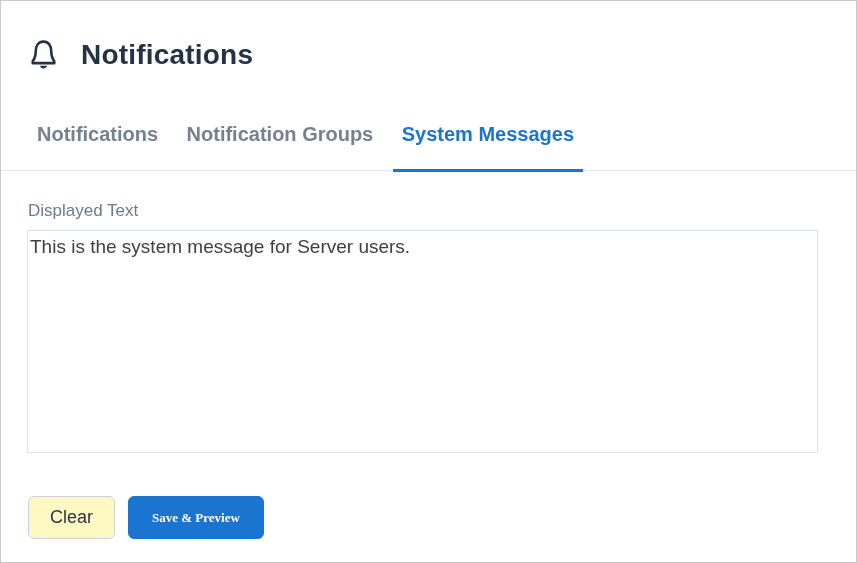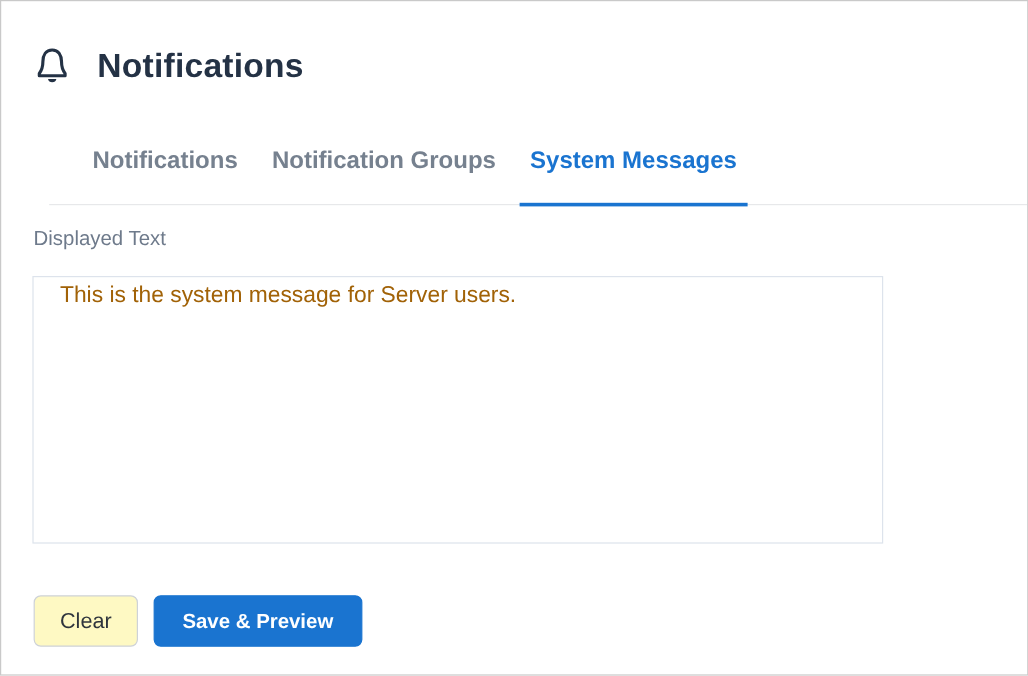--- a/index.html
+++ b/index.html
@@ -28,54 +28,53 @@
     letter-spacing: 0.2px;
   }
 
   
   .tabbar {
     position: absolute;
     top: 118px; left: 0; right: 0;
     padding: 0 27px;
     border-bottom: 1px solid #e7e8ea;
     white-space: nowrap;
-    margin-left: 40px;
   }
   .tab {
     display: inline-block;
     padding: 0 9px 20px 9px;
     margin-right: 6px;
     font-size: 20px;
     line-height: 30px;
     font-weight: 700;
     color: #76818f;
     cursor: pointer;
   }
   .tab.active {
     color: #1a74d0;
     border-bottom: 3px solid #1a74d0;
     margin-bottom: -2px;
   }
 
   
   .field-label {
     position: absolute;
-    top: 188px; left: 27px;
+    top: 200px; left: 27px;
     font-size: 17px;
     color: #6e7a8b;
   }
   .message-textarea {
     position: absolute;
     top: 229px; left: 26px;
-    width: 709px; height: 223px;
+    width: 791px; height: 223px;
     border: 1px solid #dde3ec;
-    padding: 5px 22px;
+    padding: 5px 2px;
     font-family: "Liberation Sans", sans-serif;
     font-size: 19px;
-    color: #a16207;
+    color: #404040;
     resize: none;
     outline: none;
     overflow: hidden;
   }
 
   
   .button-row {
     position: absolute;
     top: 495px; left: 27px;
     display: flex;
@@ -95,23 +94,24 @@
     background: #fef9c3;
     border: 1px solid #ced2d8;
     color: #2f353d;
     font-size: 18px;
     padding: 0 21px;
   }
   .btn-primary {
     background: #1a74d0;
     border: 1px solid #1a74d0;
     color: #ffffff;
-    font-size: 17px;
+    font-size: 13px;
     font-weight: 600;
     padding: 0 23px;
+    font-family: Liberation Serif, serif;
   }
 </style>
 </head>
 <body>
 
 <div class="page-header">
   <span class="bell-wrap">
     <svg width="31" height="36" viewBox="0 0 32 36" aria-hidden="true">
       <path d="M16 4.2 C10.6 4.2 8 8.6 8 14.2 C8 20.4 6 23 4.9 24.4 L4.9 26.4 L27.1 26.4 L27.1 24.4 C26 23 24 20.4 24 14.2 C24 8.6 21.4 4.2 16 4.2 Z" fill="none" stroke="#243245" stroke-width="2.7" stroke-linejoin="round"></path>
       <path d="M12.4 29.2 A3.7 3.7 0 0 0 19.6 29.2 Z" fill="#243245"></path>

